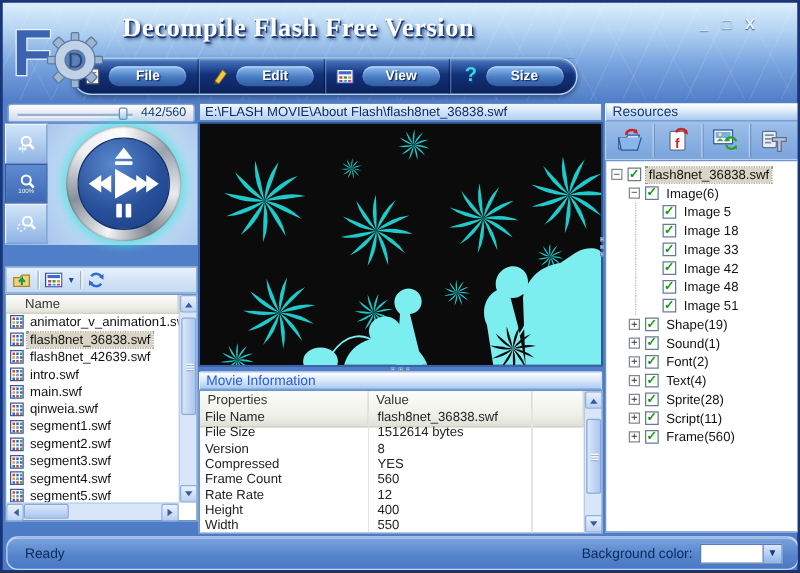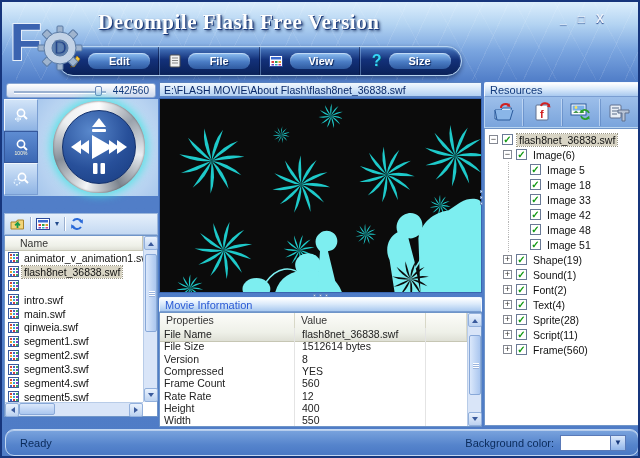--- a/index.html
+++ b/index.html
@@ -150,37 +150,37 @@
   <div class="abs title">Decompile Flash Free Version</div>
   <div class="abs wctl">
     <span>_</span>
     <span>□</span>
     <span>X</span>
   </div>
 
   <div class="abs menubar">
     <div class="mitem">
       <span>
-        <svg width="14" height="14" viewBox="0 0 14 14">
-            <polygon points="4,11 10,2 13,5 7,13" fill="#f6c93e" stroke="#a87c10" stroke-width="0.8"></polygon>
-            <polygon points="4,11 7,13 3.2,13.6" fill="#6b4a12"></polygon>
-          </svg>
-      </span>
-      <span class="mlabel">Edit</span>
-    </div>
-    <div class="mitem">
-      <span>
         <svg width="12" height="14" viewBox="0 0 12 14">
             <rect x="1" y="1" width="10" height="12" rx="1" fill="#f2f2f2" stroke="#555"></rect>
             <line x1="3" y1="4" x2="9" y2="4" stroke="#888"></line>
             <line x1="3" y1="6.5" x2="9" y2="6.5" stroke="#888"></line>
             <line x1="3" y1="9" x2="9" y2="9" stroke="#888"></line>
           </svg>
       </span>
       <span class="mlabel">File</span>
+    </div>
+    <div class="mitem">
+      <span>
+        <svg width="14" height="14" viewBox="0 0 14 14">
+            <polygon points="4,11 10,2 13,5 7,13" fill="#f6c93e" stroke="#a87c10" stroke-width="0.8"></polygon>
+            <polygon points="4,11 7,13 3.2,13.6" fill="#6b4a12"></polygon>
+          </svg>
+      </span>
+      <span class="mlabel">Edit</span>
     </div>
     <div class="mitem">
       <span>
         <svg width="14" height="12" viewBox="0 0 14 12">
             <rect x="0.5" y="0.5" width="13" height="11" fill="#fff" stroke="#2a4a9c"></rect>
             <rect x="2" y="2" width="10" height="2.5" fill="#3a6ad0"></rect>
             <rect x="2.5" y="6" width="2.5" height="2" fill="#e04040"></rect>
             <rect x="6" y="6" width="2.5" height="2" fill="#30a050"></rect>
             <rect x="9.5" y="6" width="2.5" height="2" fill="#e0a030"></rect>
             <rect x="2.5" y="9" width="2.5" height="1.5" fill="#7040c0"></rect>
@@ -284,20 +284,21 @@
         <div class="frow">
           <span class="swfico"></span>
           <span class="flabel">animator_v_animation1.swf</span>
         </div>
         <div class="frow sel">
           <span class="swfico"></span>
           <span class="flabel">flash8net_36838.swf</span>
         </div>
         <div class="frow">
           <span class="swfico"></span>
+          <span class="flabel">flash8net_42639.swf</span>
         </div>
         <div class="frow">
           <span class="swfico"></span>
           <span class="flabel">intro.swf</span>
         </div>
         <div class="frow">
           <span class="swfico"></span>
           <span class="flabel">main.swf</span>
         </div>
         <div class="frow">

